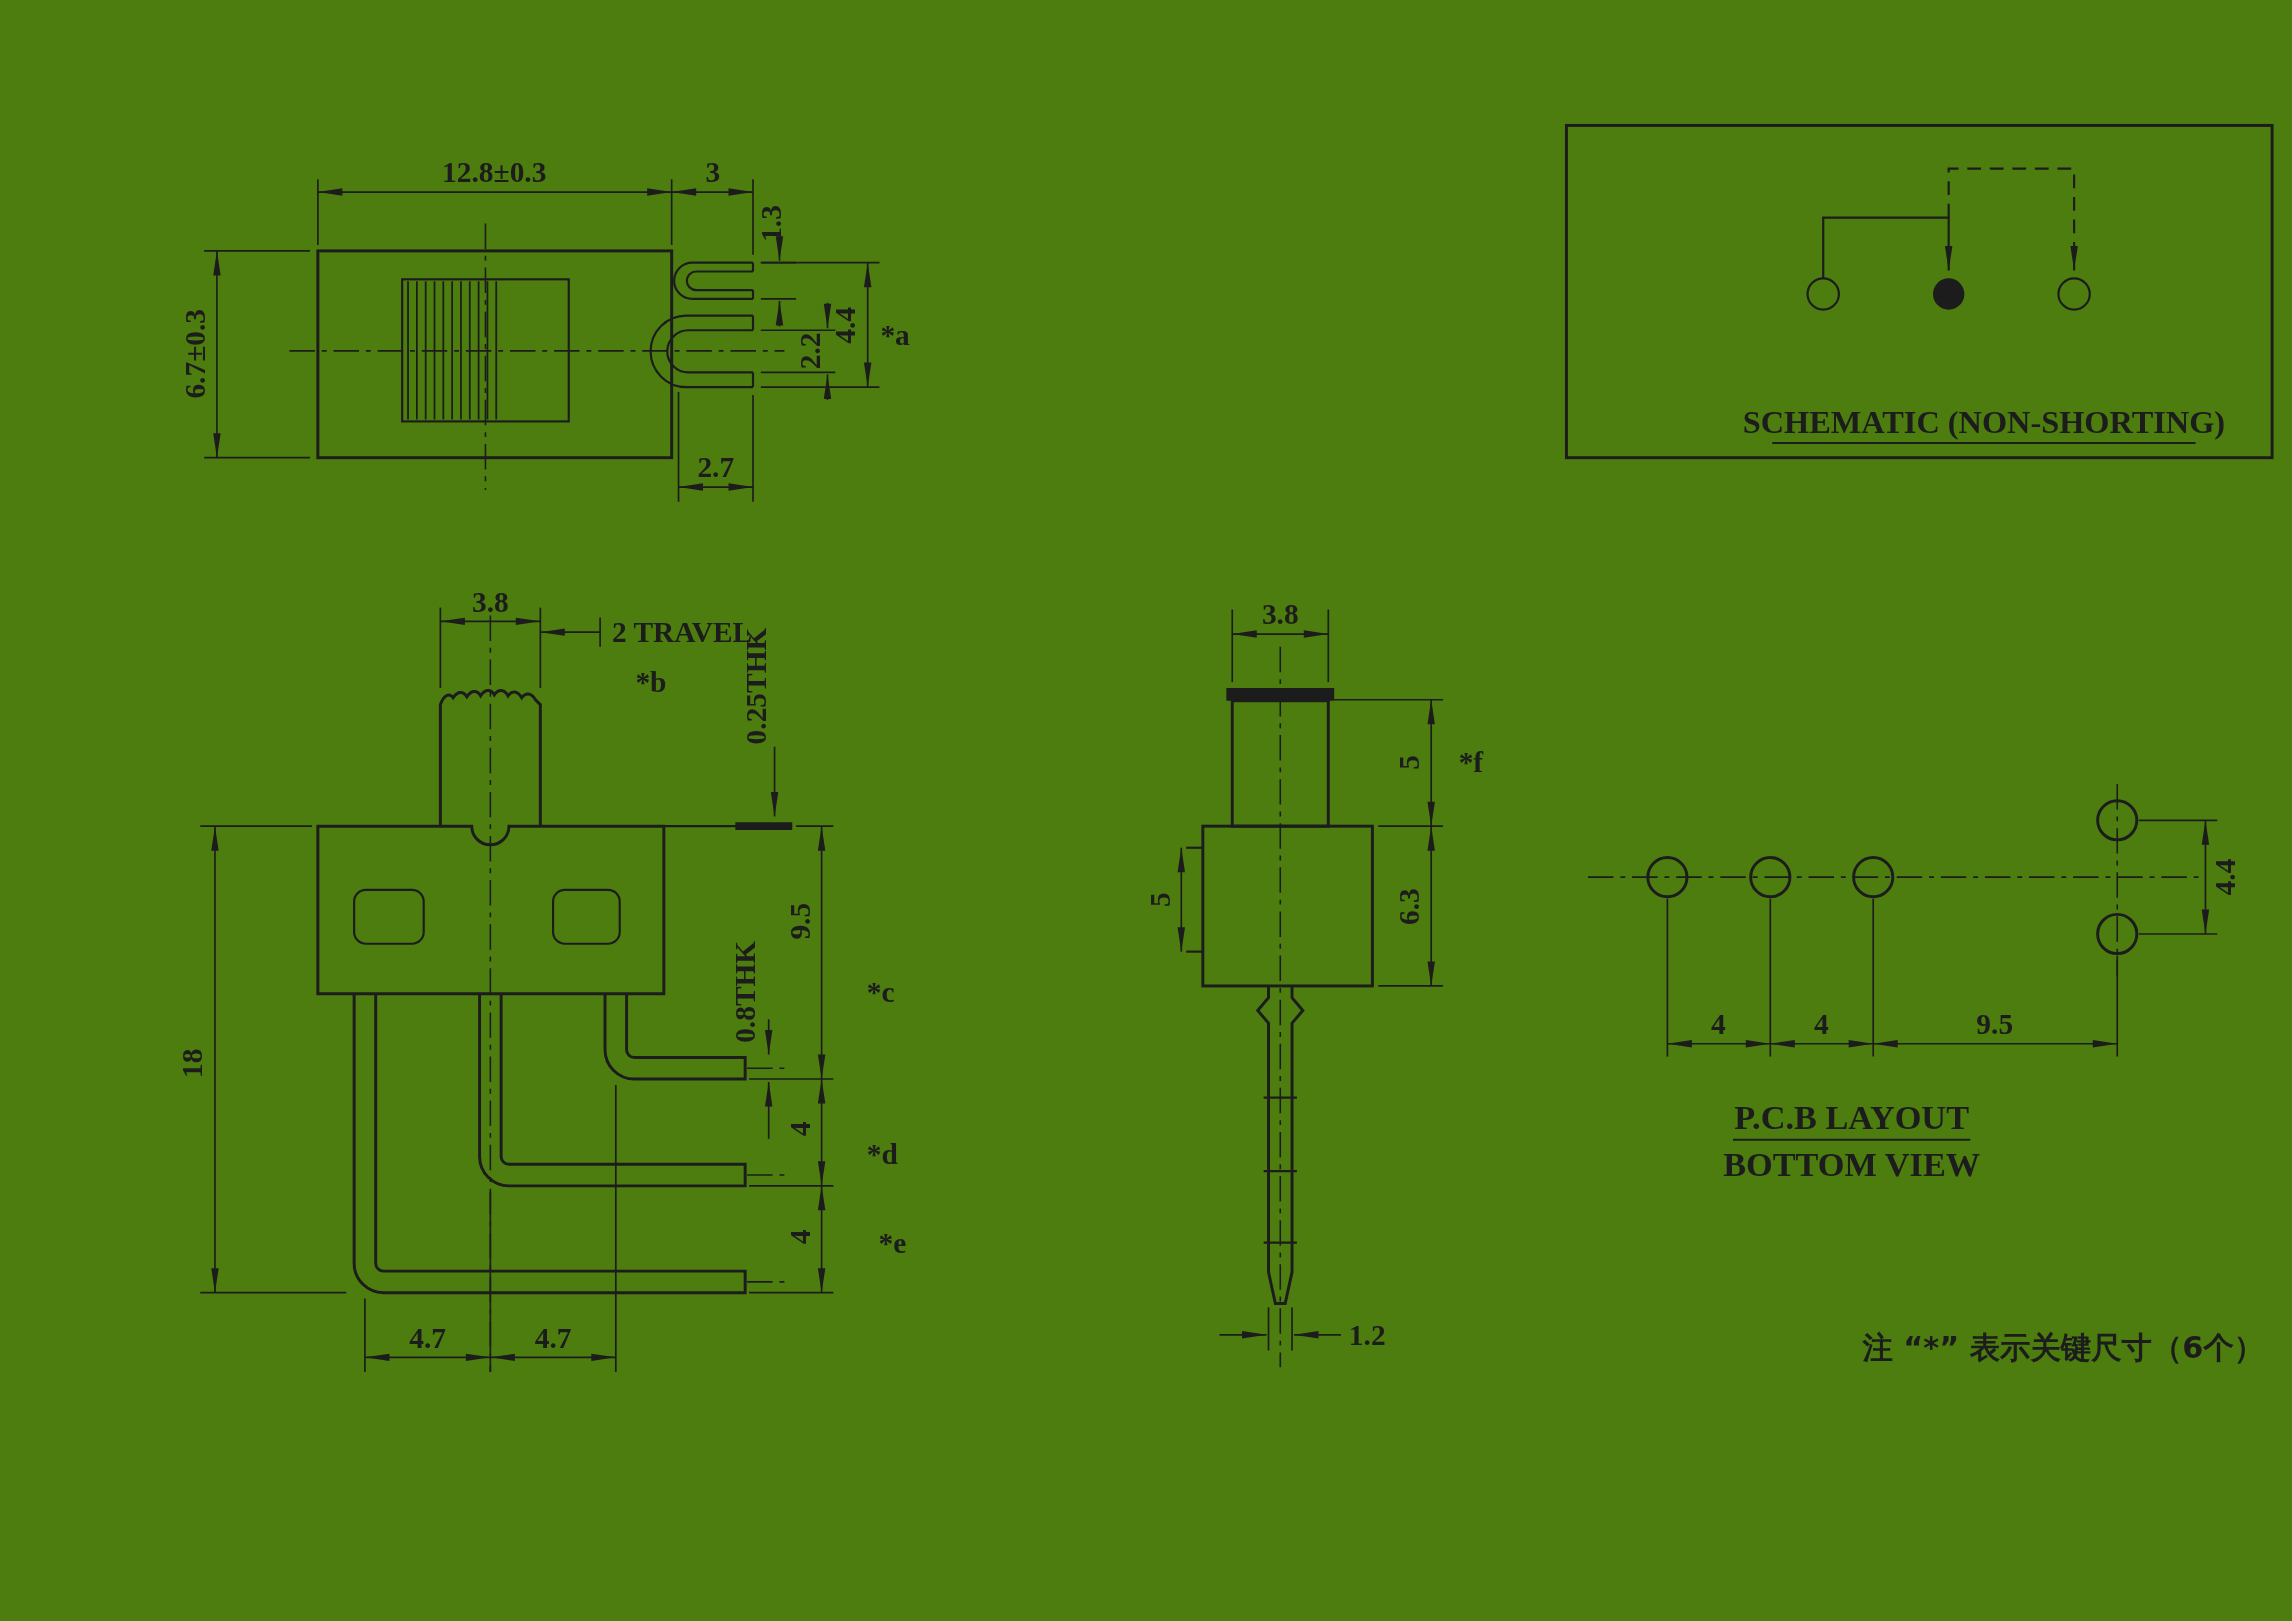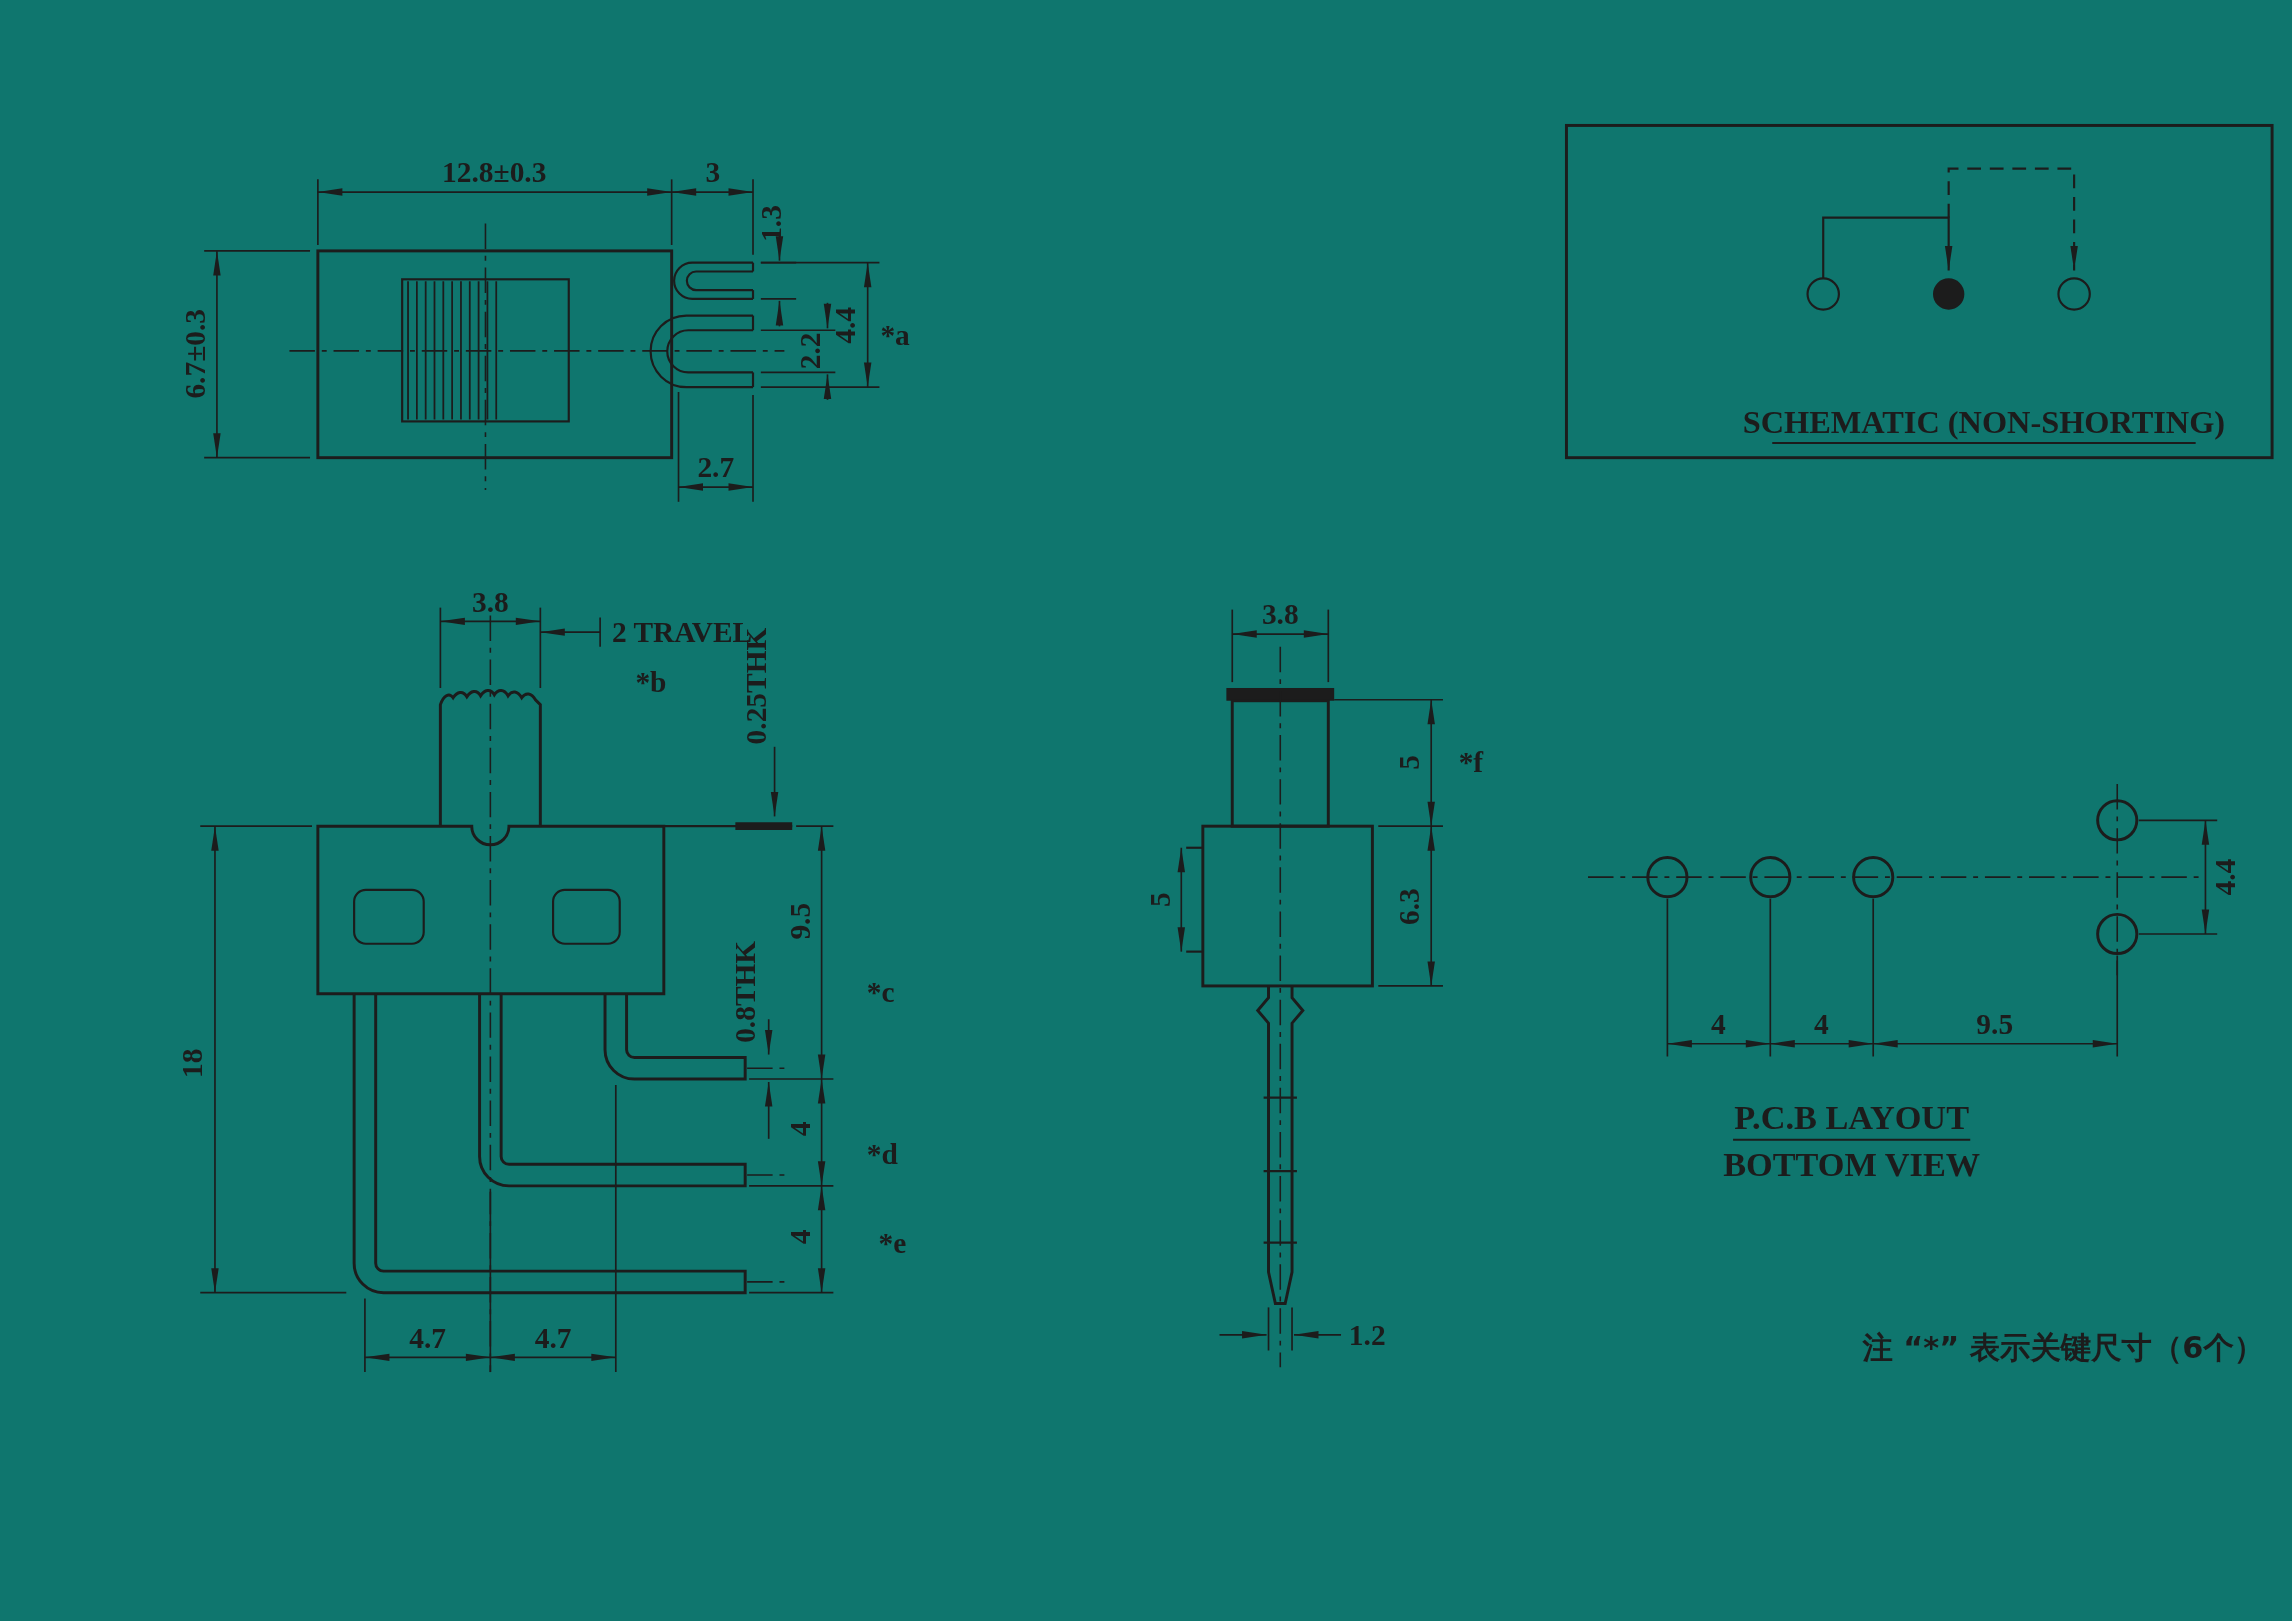--- a/index.html
+++ b/index.html
@@ -1,16 +1,16 @@
 <!DOCTYPE html>
 <html><head>
 <meta charset="utf-8">
 <style>
   html,body{margin:0;padding:0;background:#f4f4f4;}
-  .sheet{position:relative;width:2293px;height:1621px;background:#0f766e;overflow:hidden;}
+  .sheet{position:relative;width:2293px;height:1621px;background:#4d7c0f;overflow:hidden;}
   svg{position:absolute;left:0;top:0;}
   .obj{stroke:#1c1c1c;stroke-width:3;fill:none;stroke-linejoin:miter;}
   .obj2{stroke:#1c1c1c;stroke-width:2.2;fill:none;}
   .thin{stroke:#1c1c1c;stroke-width:1.7;fill:none;}
   .cl{stroke:#1c1c1c;stroke-width:1.6;fill:none;stroke-dasharray:26 7 5 7;}
   .dash{stroke-dasharray:14 9;}
   .hatch{stroke:#1c1c1c;stroke-width:1.8;}
   .thk{stroke:#1c1c1c;stroke-width:8;fill:none;}
   .fillk{fill:#1c1c1c;stroke:none;}
   text{fill:#1c1c1c;font-family:"Liberation Serif",serif;font-weight:bold;font-size:30px;}

